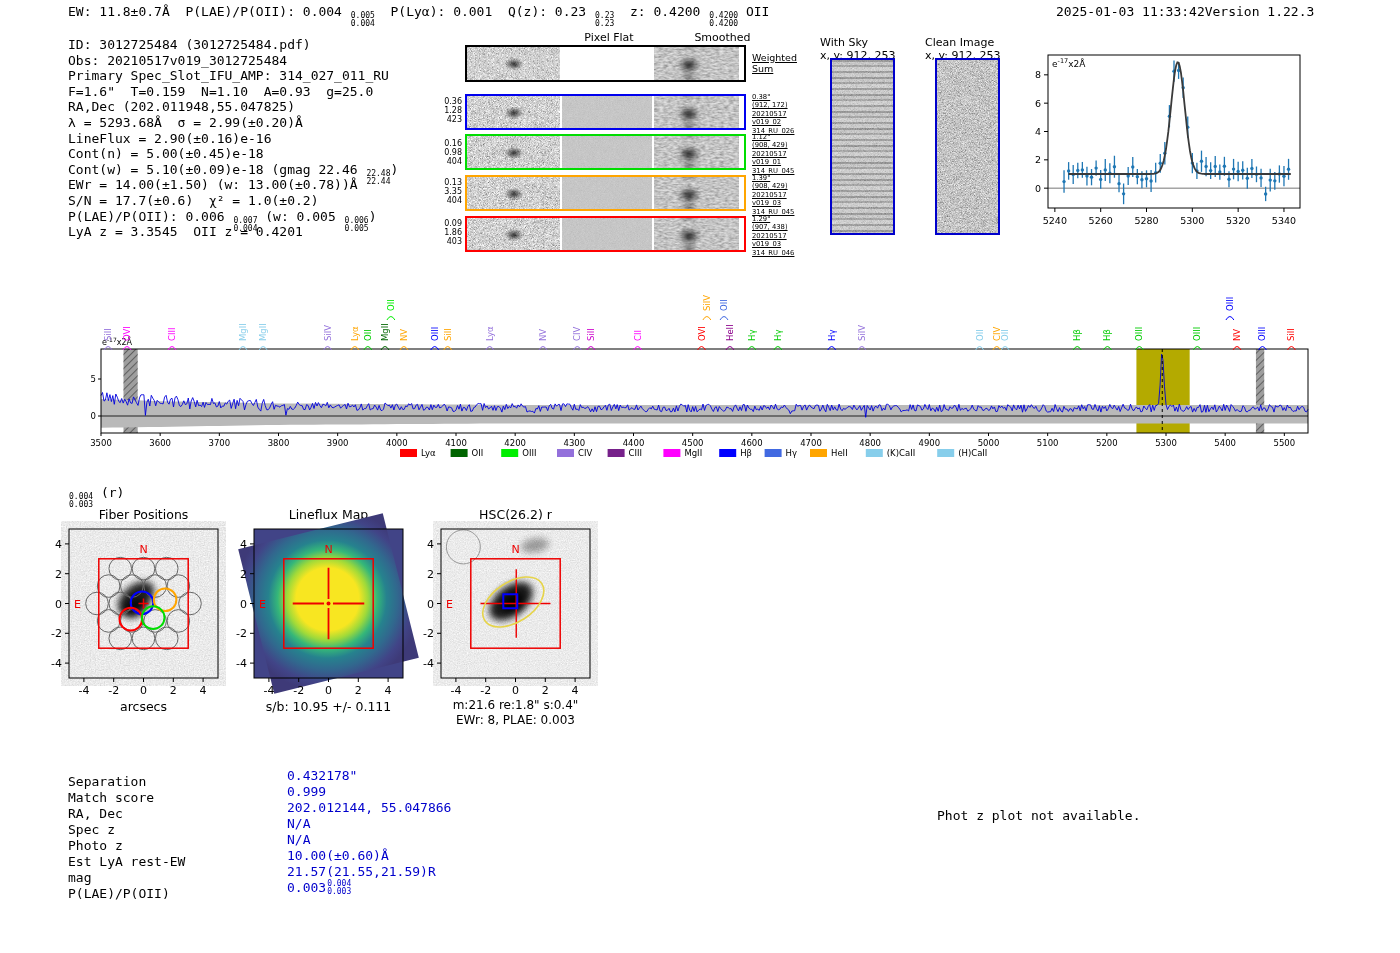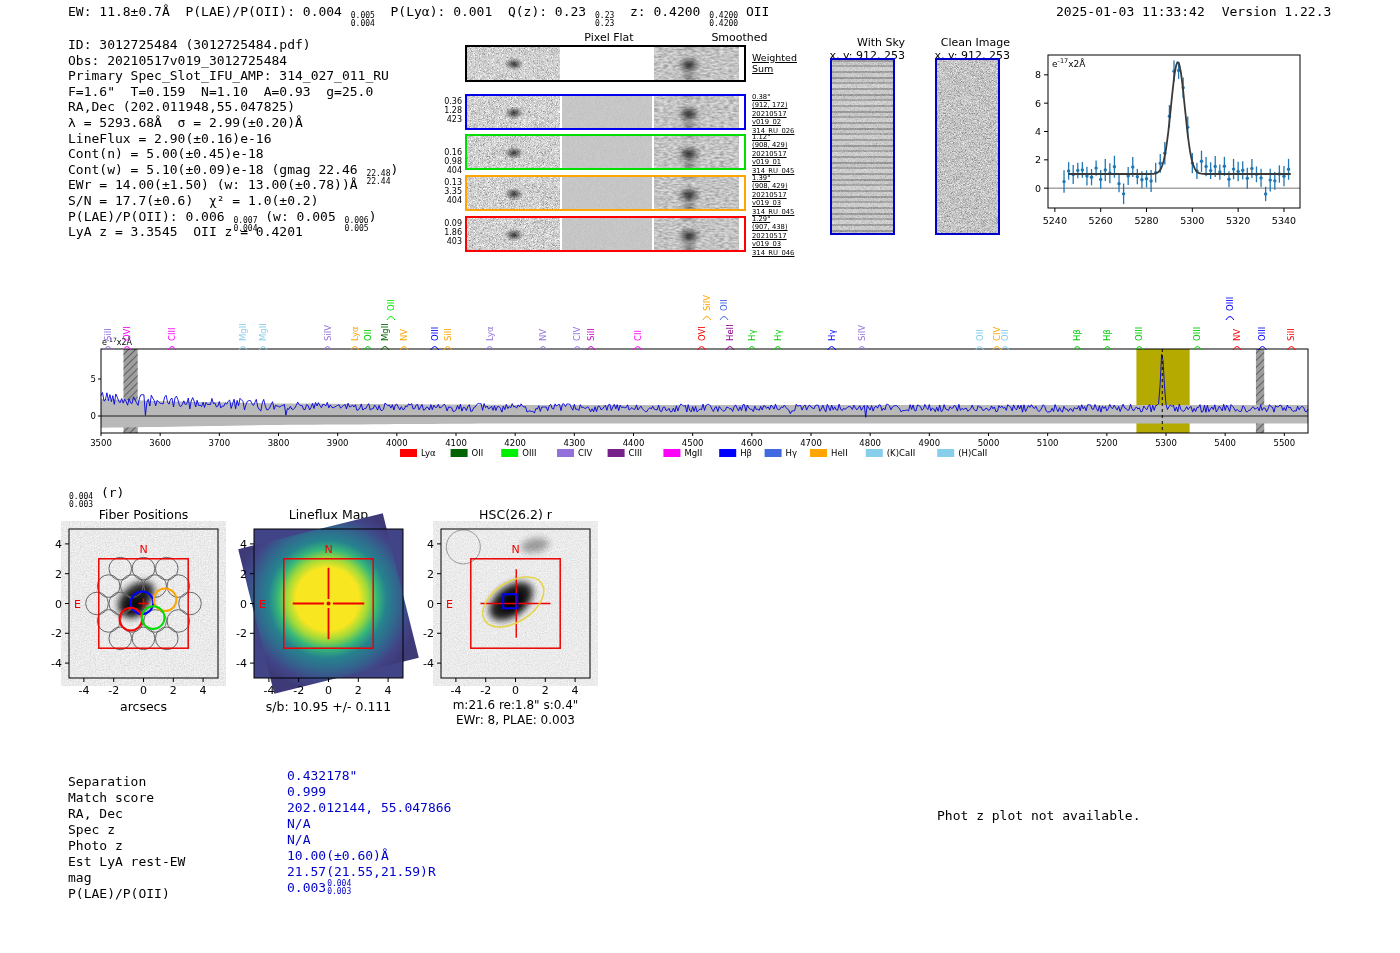--- a/index.html
+++ b/index.html
@@ -13,42 +13,42 @@
         vertical-align:-2px;padding-left:1px;}
   .mono-line{height:15.6px;line-height:15.6px;}
   .colhdr{font-size:11px;text-align:center;}
   .s2row{position:absolute;display:flex;gap:2px;background:#fff;box-sizing:border-box;}
   .s2panel{position:relative;overflow:hidden;height:100%;}
   .s2left{position:absolute;font-size:8px;line-height:9px;text-align:right;width:38px;
           font-family:"DejaVu Sans","Liberation Sans",sans-serif;color:#000;}
   .s2right{position:absolute;font-size:6.8px;line-height:8.4px;width:52px;
            font-family:"DejaVu Sans","Liberation Sans",sans-serif;color:#000;text-decoration:underline;}
   .blob{position:absolute;border-radius:50%;}
-  .skytitle{font-size:11px;line-height:13px;text-align:right;}
+  .skytitle{font-size:11px;line-height:13px;text-align:left;}
   .skyimg{position:absolute;border:2px solid #0000cc;box-sizing:border-box;overflow:hidden;}
   .stripes{position:absolute;inset:0;
      background:repeating-linear-gradient(180deg,#7a7a7a 0 2px,#c9c9c9 2px 5px,#8f8f8f 5px 7px,#d6d6d6 7px 11px,#848484 11px 13px,#cfcfcf 13px 17px);}
   .matchrow{display:flex;height:16px;line-height:16px;}
   .matchlabel{width:219px;transform:translateY(6px);}
   .matchvalue{color:#0000cc;}
   svg text{font-family:"DejaVu Sans","Liberation Sans",sans-serif;}
 </style>
 </head>
 <body>
 
 <div id="page">
 
   <div class="abs mono hdr"><span>EW: 11.8±0.7Å  P(LAE)/P(OII): 0.004 </span><span class="frac"><span>0.005</span><span>0.004</span></span><span>  P(Lyα): 0.001  Q(z): 0.23 </span><span class="frac"><span>0.23</span><span>0.23</span></span><span>  z: 0.4200 </span><span class="frac"><span>0.4200</span><span>0.4200</span></span><span> OII</span></div>
-  <div class="abs mono" style="top:4px;left:1056px;"><span>2025-01-03 11:33:42</span><span style="margin-left:17px">Version 1.22.3</span></div>
+  <div class="abs mono" style="top:4px;left:1056px;"><span>2025-01-03 11:33:42</span><span style="">Version 1.22.3</span></div>
 
   <div class="abs mono" style="top:37px;left:68px;" id="info-block"><div class="mono-line"><span>ID: 3012725484 (3012725484.pdf)</span></div><div class="mono-line"><span>Obs: 20210517v019_3012725484</span></div><div class="mono-line"><span>Primary Spec_Slot_IFU_AMP: 314_027_011_RU</span></div><div class="mono-line"><span>F=1.6"  T=0.159  N=1.10  A=0.93  g=25.0</span></div><div class="mono-line"><span>RA,Dec (202.011948,55.047825)</span></div><div class="mono-line"><span>λ = 5293.68Å  σ = 2.99(±0.20)Å</span></div><div class="mono-line"><span>LineFlux = 2.90(±0.16)e-16</span></div><div class="mono-line"><span>Cont(n) = 5.00(±0.45)e-18</span></div><div class="mono-line"><span>Cont(w) = 5.10(±0.09)e-18 (gmag 22.46 </span><span class="frac"><span>22.48</span><span>22.44</span></span><span>)</span></div><div class="mono-line"><span>EWr = 14.00(±1.50) (w: 13.00(±0.78))Å</span></div><div class="mono-line"><span>S/N = 17.7(±0.6)  χ² = 1.0(±0.2)</span></div><div class="mono-line"><span>P(LAE)/P(OII): 0.006 </span><span class="frac"><span>0.007</span><span>0.004</span></span><span> (w: 0.005 </span><span class="frac"><span>0.006</span><span>0.005</span></span><span>)</span></div><div class="mono-line"><span>LyA z = 3.3545  OII z = 0.4201</span></div></div>
 
   <div class="abs sans colhdr" style="top:49px;left:465px;width:95px;">2D Spec</div>
   <div class="abs sans colhdr" style="top:31px;left:563px;width:92px;">Pixel Flat</div>
-  <div class="abs sans colhdr" style="top:31px;left:696px;width:87px;">Smoothed</div>
+  <div class="abs sans colhdr" style="top:31px;left:679px;width:87px;">Smoothed</div>
   <div class="abs" style="top:44px;left:424px;width:384px;height:216px;" id="spec2d">
       <div class="s2row" style="left: 41px; top: 1px; width: 281px; height: 37px; border: 2px solid rgb(0, 0, 0);">
         <div class="s2panel" style="width: 93px; background: rgb(154, 154, 154);">
           <svg width="100%" height="100%" preserveAspectRatio="none" viewBox="0 0 300 300" style="position: absolute; inset: 0px;">
             <filter id="nf0" x="-5%" y="-5%" width="110%" height="110%">
               <feTurbulence type="fractalNoise" baseFrequency="0.55" numOctaves="2" seed="11" stitchTiles="stitch"></feTurbulence>
               <feColorMatrix type="saturate" values="0"></feColorMatrix>
               <feComponentTransfer>
                 <feFuncR type="linear" slope="1.5" intercept="-0.12"></feFuncR>
                 <feFuncG type="linear" slope="1.5" intercept="-0.12"></feFuncG>
@@ -191,21 +191,21 @@
                 <feFuncA type="linear" slope="0" intercept="1"></feFuncA>
               </feComponentTransfer>
             </filter>
             <rect x="0" y="0" width="300" height="300" filter="url(#nf7)"></rect>
           </svg>
           <div class="blob" style="left: 20px; top: 7px; width: 30px; height: 22px; filter: blur(2px); background: radial-gradient(closest-side, rgba(0, 0, 0, 0.95), rgba(0, 0, 0, 0) 75%);"></div>
           <div class="blob" style="left: 24px; top: -9px; width: 22px; height: 14px; filter: blur(2px); background: radial-gradient(closest-side, rgba(0, 0, 0, 0.5), rgba(0, 0, 0, 0) 75%);"></div>
           <div class="blob" style="left: 24px; top: 23px; width: 22px; height: 14px; filter: blur(2px); background: radial-gradient(closest-side, rgba(0, 0, 0, 0.55), rgba(0, 0, 0, 0) 75%);"></div>
         </div>
       </div>
-      <div class="s2left" style="left: 0px; top: 104px;">
+      <div class="s2left" style="left: 0px; top: 95px;">
         <div>0.16</div>
         <div>0.98</div>
         <div>404</div>
       </div>
       <div class="s2right" style="left: 328px; top: 89px;">
         <div>1.12"</div>
         <div>(908, 429)</div>
         <div>20210517</div>
         <div>v019_01</div>
         <div>314_RU_045</div>

